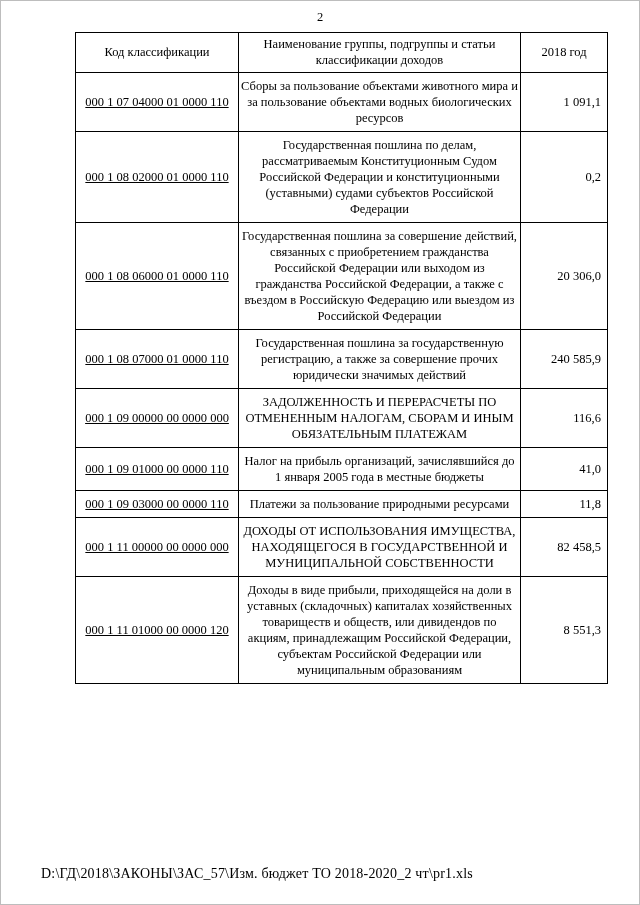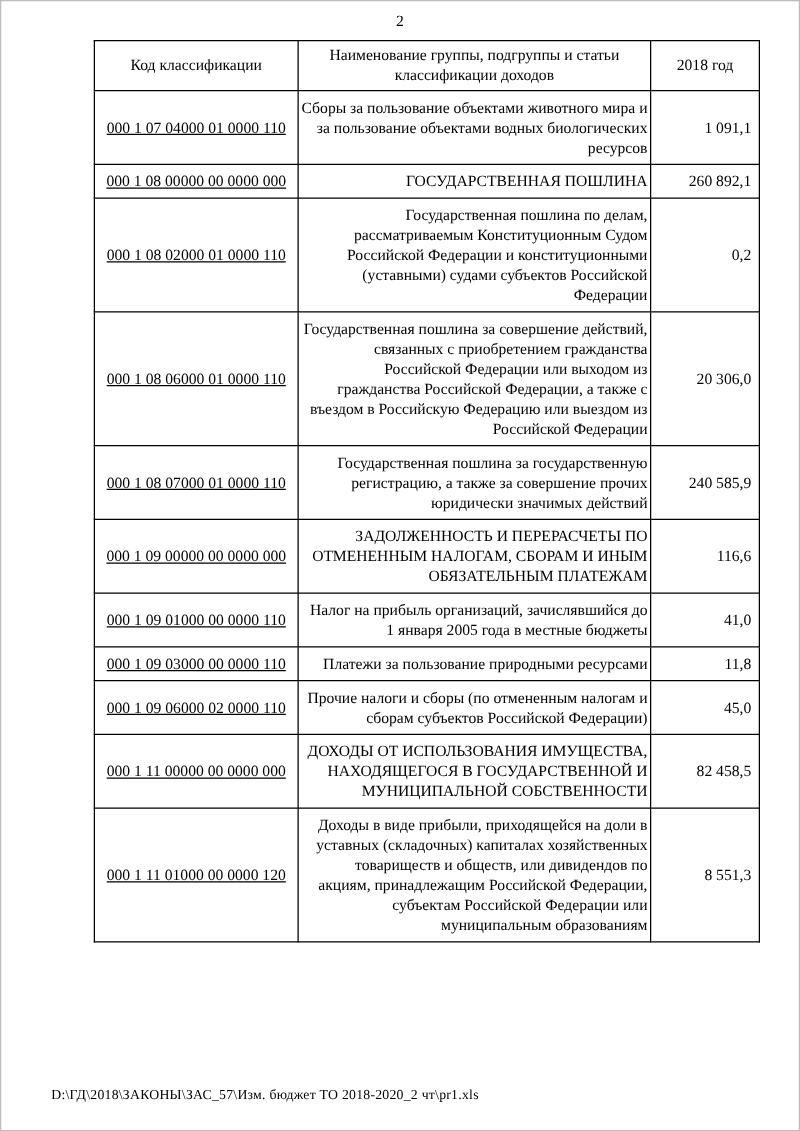--- a/index.html
+++ b/index.html
@@ -49,36 +49,36 @@
 
   td.code {
     text-align: center;
     padding: 5px 2px;
     white-space: nowrap;
     font-size: 12px;
     text-decoration: underline;
   }
 
   td.name {
-    text-align: right;
+    text-align: center;
     padding: 5px 2px;
     line-height: 1.28;
   }
 
   td.value {
     text-align: right;
     padding: 5px 6px 5px 3px;
     white-space: nowrap;
   }
 
   .footer-path {
     position: absolute;
     left: 40px;
     bottom: 22px;
-    font-size: 11px;
+    font-size: 14px;
     letter-spacing: 0.2px;
   }
 </style>
 </head>
 <body>
 
 <div class="page">
 
   <div class="page-number">2</div>
 
@@ -93,25 +93,20 @@
         <th>Код классификации</th>
         <th>Наименование группы, подгруппы и статьи классификации доходов</th>
         <th>2018 год</th>
       </tr>
     </thead>
     <tbody>
       <tr>
         <td class="code">000 1 07 04000 01 0000 110</td>
         <td class="name">Сборы за пользование объектами животного мира и за пользование объектами водных биологических ресурсов</td>
         <td class="value">1 091,1</td>
-      </tr>
-      <tr>
-        <td class="code">000 1 08 00000 00 0000 000</td>
-        <td class="name">ГОСУДАРСТВЕННАЯ ПОШЛИНА</td>
-        <td class="value">260 892,1</td>
       </tr>
       <tr>
         <td class="code">000 1 08 02000 01 0000 110</td>
         <td class="name">Государственная пошлина по делам, рассматриваемым Конституционным Судом Российской Федерации и конституционными (уставными) судами субъектов Российской Федерации</td>
         <td class="value">0,2</td>
       </tr>
       <tr>
         <td class="code">000 1 08 06000 01 0000 110</td>
         <td class="name">Государственная пошлина за совершение действий, связанных с приобретением гражданства Российской Федерации или выходом из гражданства Российской Федерации, а также с въездом в Российскую Федерацию или выездом из Российской Федерации</td>
         <td class="value">20 306,0</td>
@@ -130,25 +125,20 @@
         <td class="code">000 1 09 01000 00 0000 110</td>
         <td class="name">Налог на прибыль организаций, зачислявшийся до 1 января 2005 года в местные бюджеты</td>
         <td class="value">41,0</td>
       </tr>
       <tr>
         <td class="code">000 1 09 03000 00 0000 110</td>
         <td class="name">Платежи за пользование природными ресурсами</td>
         <td class="value">11,8</td>
       </tr>
       <tr>
-        <td class="code">000 1 09 06000 02 0000 110</td>
-        <td class="name">Прочие налоги и сборы (по отмененным налогам и сборам субъектов Российской Федерации)</td>
-        <td class="value">45,0</td>
-      </tr>
-      <tr>
         <td class="code">000 1 11 00000 00 0000 000</td>
         <td class="name">ДОХОДЫ ОТ ИСПОЛЬЗОВАНИЯ ИМУЩЕСТВА, НАХОДЯЩЕГОСЯ В ГОСУДАРСТВЕННОЙ И МУНИЦИПАЛЬНОЙ СОБСТВЕННОСТИ</td>
         <td class="value">82 458,5</td>
       </tr>
       <tr>
         <td class="code">000 1 11 01000 00 0000 120</td>
         <td class="name">Доходы в виде прибыли, приходящейся на доли в уставных (складочных) капиталах хозяйственных товариществ и обществ, или дивидендов по акциям, принадлежащим Российской Федерации, субъектам Российской Федерации или муниципальным образованиям</td>
         <td class="value">8 551,3</td>
       </tr>
     </tbody>

